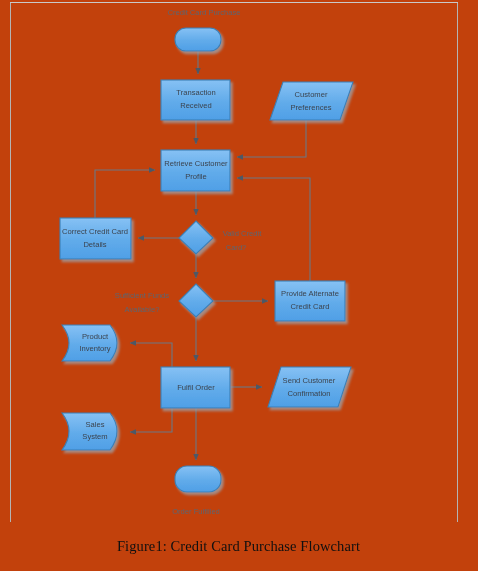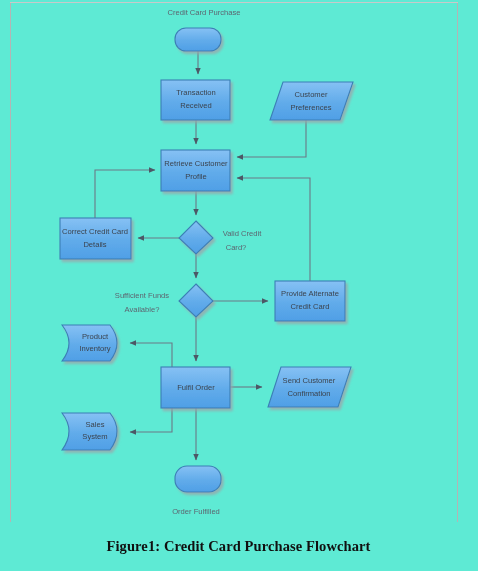--- a/index.html
+++ b/index.html
@@ -10,21 +10,21 @@
   body {
     width: 478px;
     height: 571px;
     font-family: "Liberation Sans", sans-serif;
     overflow: hidden;
     position: relative;
   }
   #page {
     position: absolute;
     inset: 0;
-    background: #5eead4;
+    background: #c2410c;
   }
   
   .top-rule {
     position: absolute;
     left: 10px;
     top: 2px;
     width: 448px;
     height: 1px;
     background: #c9c9c9;
   }
@@ -50,21 +50,21 @@
     top: 0;
   }
   .caption {
     position: absolute;
     left: 0;
     top: 538px;
     width: 477px;
     text-align: center;
     font-family: "Liberation Serif", serif;
     font-size: 14.5px;
-    font-weight: 700;
+    font-weight: 400;
     color: #101010;
     letter-spacing: 0.1px;
   }
   
   .node-label {
     font-family: "Liberation Sans", sans-serif;
     font-size: 7.6px;
     fill: #3b434e;
     text-anchor: middle;
     dominant-baseline: middle;

